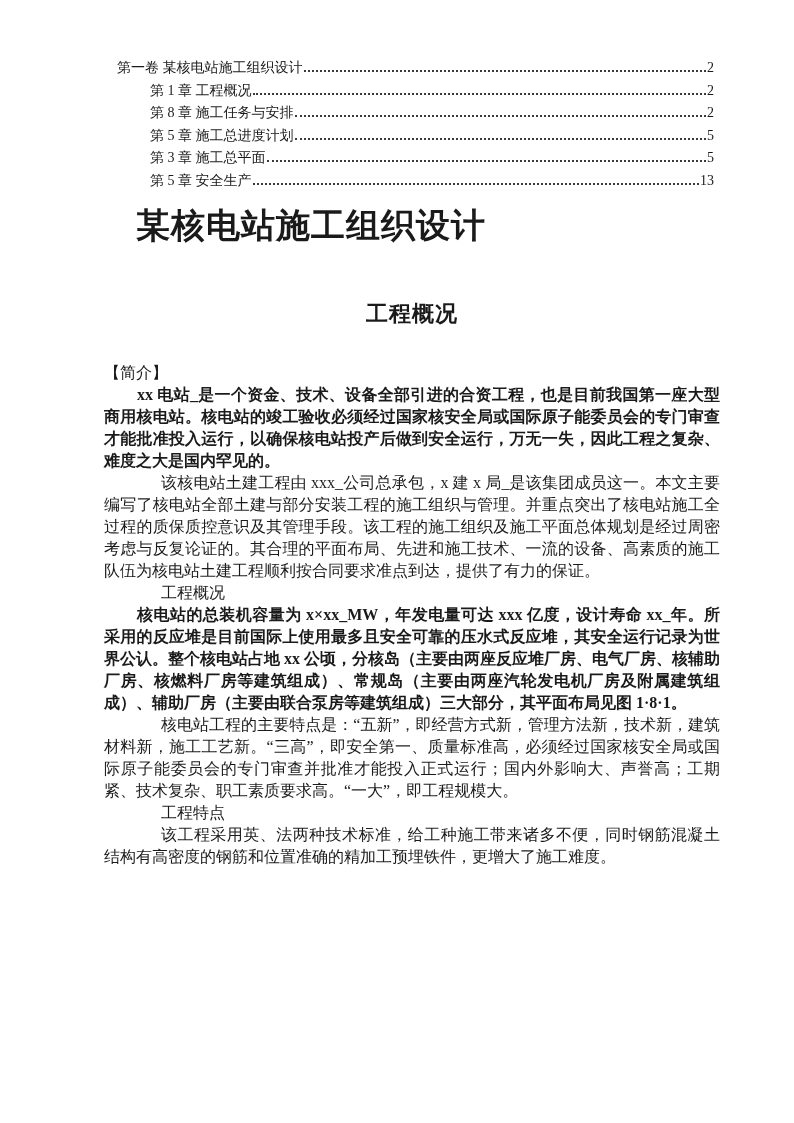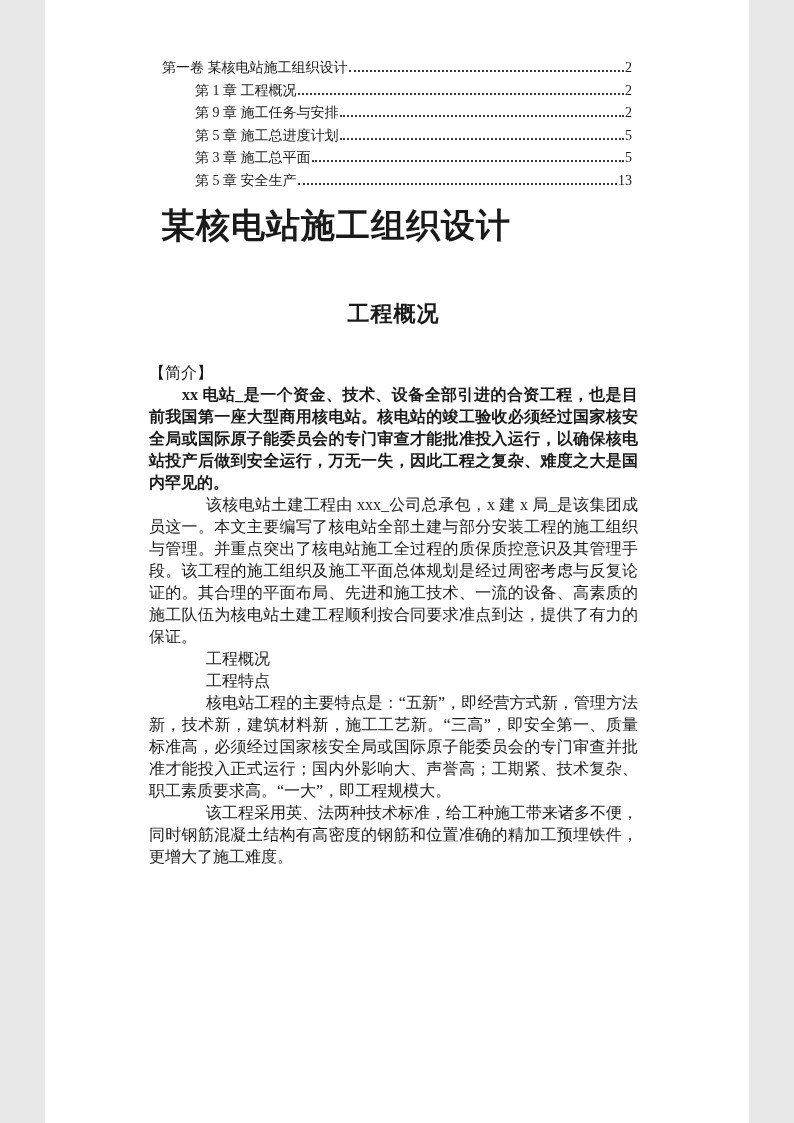--- a/index.html
+++ b/index.html
@@ -2,26 +2,26 @@
 <html><head>
 <meta charset="utf-8">
 <style>
   html, body {
     margin: 0;
     padding: 0;
     background: #e8e8e8;
   }
   .page {
     position: relative;
-    width: 704px;
+    width: 794px;
     height: 1123px;
     margin: 0 auto;
     background: #ffffff;
     box-sizing: border-box;
-    padding: 57px 111px 0 104px;
+    padding: 57px 74px 0 104px;
     font-family: "Liberation Serif", "DejaVu Serif", serif;
     color: #1a1a1a;
     overflow: hidden;
   }
 
   
   .toc {
     padding-left: 13px;
     margin-right: 6px;
     font-size: 14px;
@@ -40,21 +40,21 @@
     flex: 1 1 auto;
     min-width: 16px;
     border-bottom: 2px dotted #3a3a3a;
     margin: 0 1px 4px 1px;
     height: 1px;
   }
   .toc-page { flex: none; }
 
   
   .doc-title {
-    margin: 14px 0 0 12px;
+    margin: 14px 0 0 32px;
     font-size: 34px;
     font-weight: 600;
     letter-spacing: 1px;
     line-height: 1.2;
   }
 
   
   .section-heading {
     margin-top: 52px;
     text-align: center;
@@ -87,21 +87,21 @@
       <span class="toc-label">第一卷 某核电站施工组织设计</span>
       <span class="toc-dots"></span>
       <span class="toc-page">2</span>
     </div>
     <div class="toc-row lvl2">
       <span class="toc-label">第 1 章 工程概况</span>
       <span class="toc-dots"></span>
       <span class="toc-page">2</span>
     </div>
     <div class="toc-row lvl2">
-      <span class="toc-label">第 9 章 施工任务与安排</span>
+      <span class="toc-label">第 8 章 施工任务与安排</span>
       <span class="toc-dots"></span>
       <span class="toc-page">2</span>
     </div>
     <div class="toc-row lvl2">
       <span class="toc-label">第 5 章 施工总进度计划</span>
       <span class="toc-dots"></span>
       <span class="toc-page">5</span>
     </div>
     <div class="toc-row lvl2">
       <span class="toc-label">第 3 章 施工总平面</span>
@@ -117,18 +117,19 @@
 
   <h1 class="doc-title">某核电站施工组织设计</h1>
 
   <h2 class="section-heading">工程概况</h2>
 
   <div class="body-text">
     <p class="ind-0">【简介】</p>
     <p class="ind-a">xx 电站_是一个资金、技术、设备全部引进的合资工程，也是目前我国第一座大型商用核电站。核电站的竣工验收必须经过国家核安全局或国际原子能委员会的专门审查才能批准投入运行，以确保核电站投产后做到安全运行，万无一失，因此工程之复杂、难度之大是国内罕见的。</p>
     <p class="ind-b">该核电站土建工程由 xxx_公司总承包，x 建 x 局_是该集团成员这一。本文主要编写了核电站全部土建与部分安装工程的施工组织与管理。并重点突出了核电站施工全过程的质保质控意识及其管理手段。该工程的施工组织及施工平面总体规划是经过周密考虑与反复论证的。其合理的平面布局、先进和施工技术、一流的设备、高素质的施工队伍为核电站土建工程顺利按合同要求准点到达，提供了有力的保证。</p>
     <p class="ind-b">工程概况</p>
+    <p class="ind-a">核电站的总装机容量为 x×xx_MW，年发电量可达 xxx 亿度，设计寿命 xx_年。所采用的反应堆是目前国际上使用最多且安全可靠的压水式反应堆，其安全运行记录为世界公认。整个核电站占地 xx 公顷，分核岛（主要由两座反应堆厂房、电气厂房、核辅助厂房、核燃料厂房等建筑组成）、常规岛（主要由两座汽轮发电机厂房及附属建筑组成）、辅助厂房（主要由联合泵房等建筑组成）三大部分，其平面布局见图 1·8·1。</p>
+    <p class="ind-b">核电站工程的主要特点是：“五新”，即经营方式新，管理方法新，技术新，建筑材料新，施工工艺新。“三高”，即安全第一、质量标准高，必须经过国家核安全局或国际原子能委员会的专门审查并批准才能投入正式运行；国内外影响大、声誉高；工期紧、技术复杂、职工素质要求高。“一大”，即工程规模大。</p>
     <p class="ind-b">工程特点</p>
-    <p class="ind-b">核电站工程的主要特点是：“五新”，即经营方式新，管理方法新，技术新，建筑材料新，施工工艺新。“三高”，即安全第一、质量标准高，必须经过国家核安全局或国际原子能委员会的专门审查并批准才能投入正式运行；国内外影响大、声誉高；工期紧、技术复杂、职工素质要求高。“一大”，即工程规模大。</p>
     <p class="ind-b">该工程采用英、法两种技术标准，给工种施工带来诸多不便，同时钢筋混凝土结构有高密度的钢筋和位置准确的精加工预埋铁件，更增大了施工难度。</p>
   </div>
 
 </div>
 
 </body></html>

